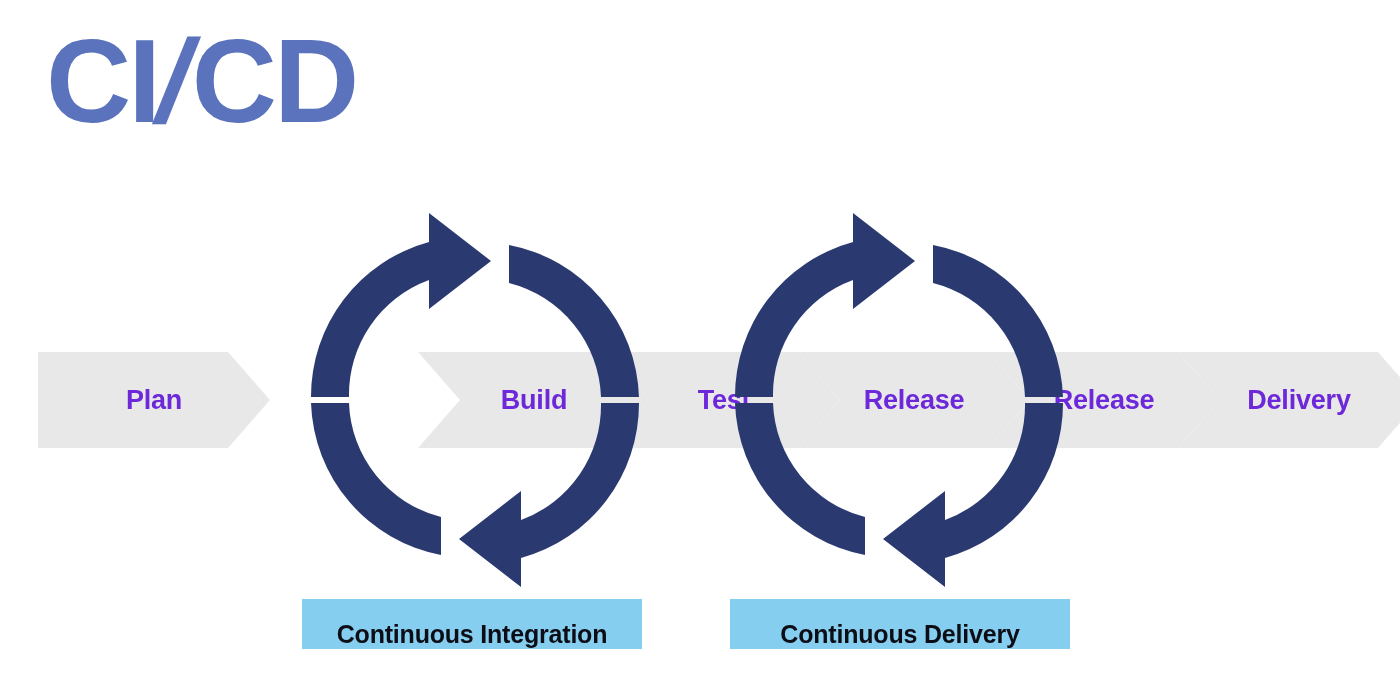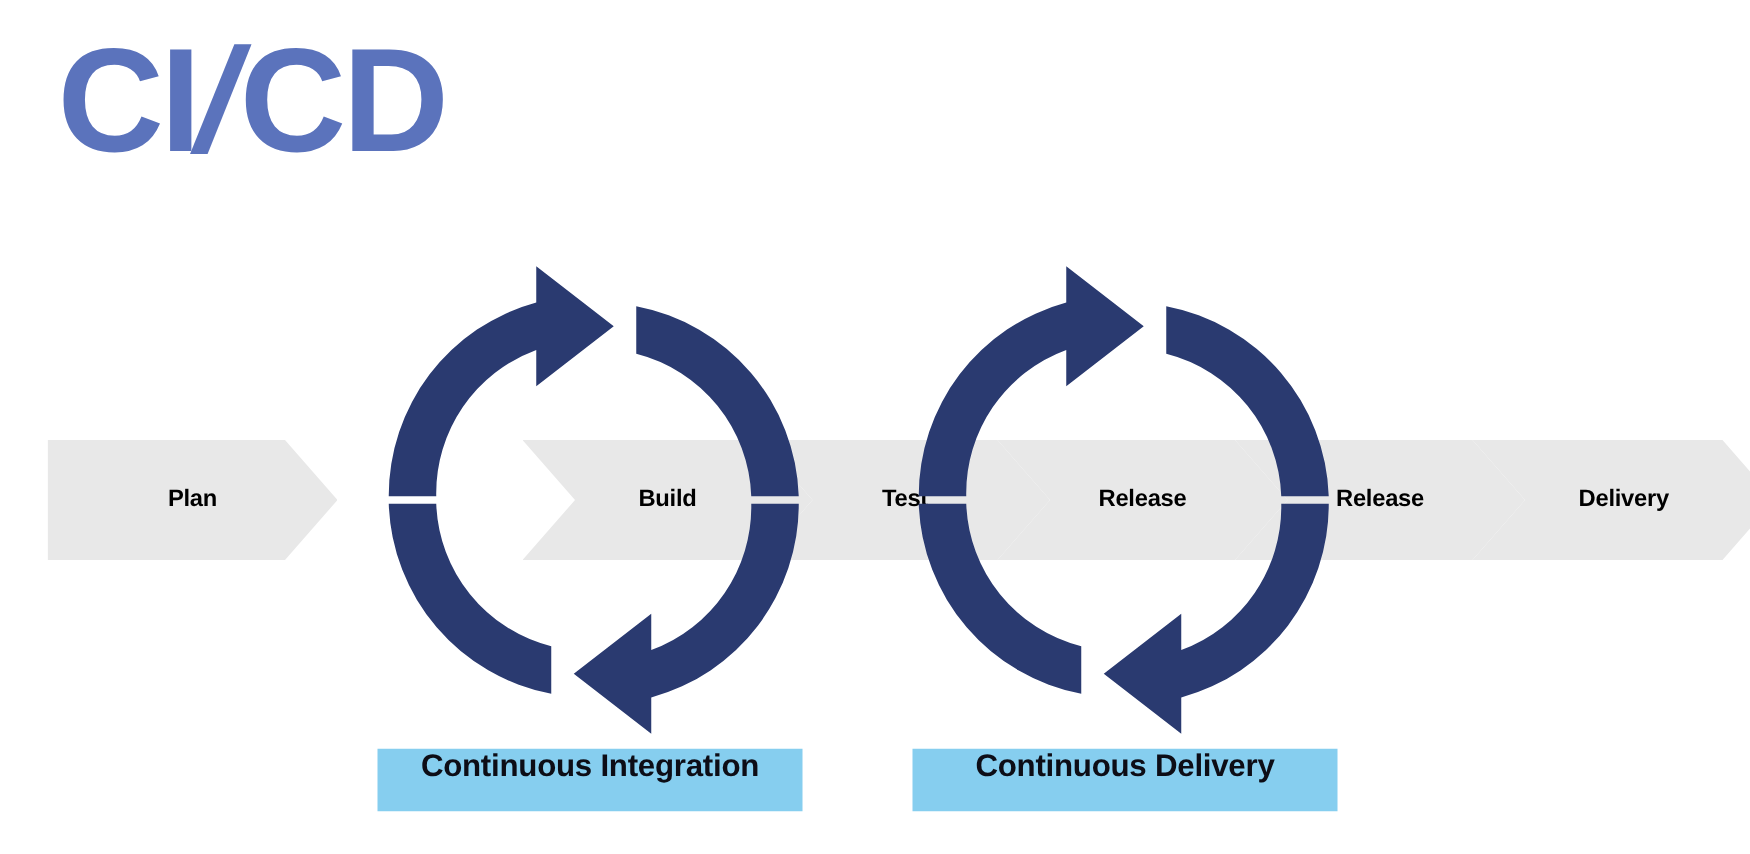--- a/index.html
+++ b/index.html
@@ -52,23 +52,23 @@
     position: absolute;
     top: 0;
     height: 96px;
     background: #e8e8e8;
     display: flex;
     align-items: center;
     justify-content: center;
   }
   .chev-label {
     font-family: "Liberation Sans", sans-serif;
-    font-size: 19px;
+    font-size: 27px;
     font-weight: bold;
-    color: #000000;
+    color: #6d28d9;
     letter-spacing: -0.2px;
     white-space: nowrap;
     position: relative;
     z-index: 3;
   }
   
   .chev.first {
     clip-path: polygon(0 0, calc(100% - 42px) 0, 100% 50%, calc(100% - 42px) 100%, 0 100%);
   }
   
@@ -82,21 +82,21 @@
   }
   #cycle-ci { left: 295px; top: 205px; }
   #cycle-cd { left: 719px; top: 205px; }
 
   
   .caption {
     position: absolute;
     height: 50px;
     background: #86ceef;
     display: flex;
-    align-items: flex-start;
+    align-items: flex-end;
     justify-content: center;
   }
   .caption-label {
     font-family: "Liberation Sans", sans-serif;
     font-size: 25px;
     font-weight: bold;
     color: #0d0d16;
     letter-spacing: -0.2px;
     white-space: nowrap;
   }

